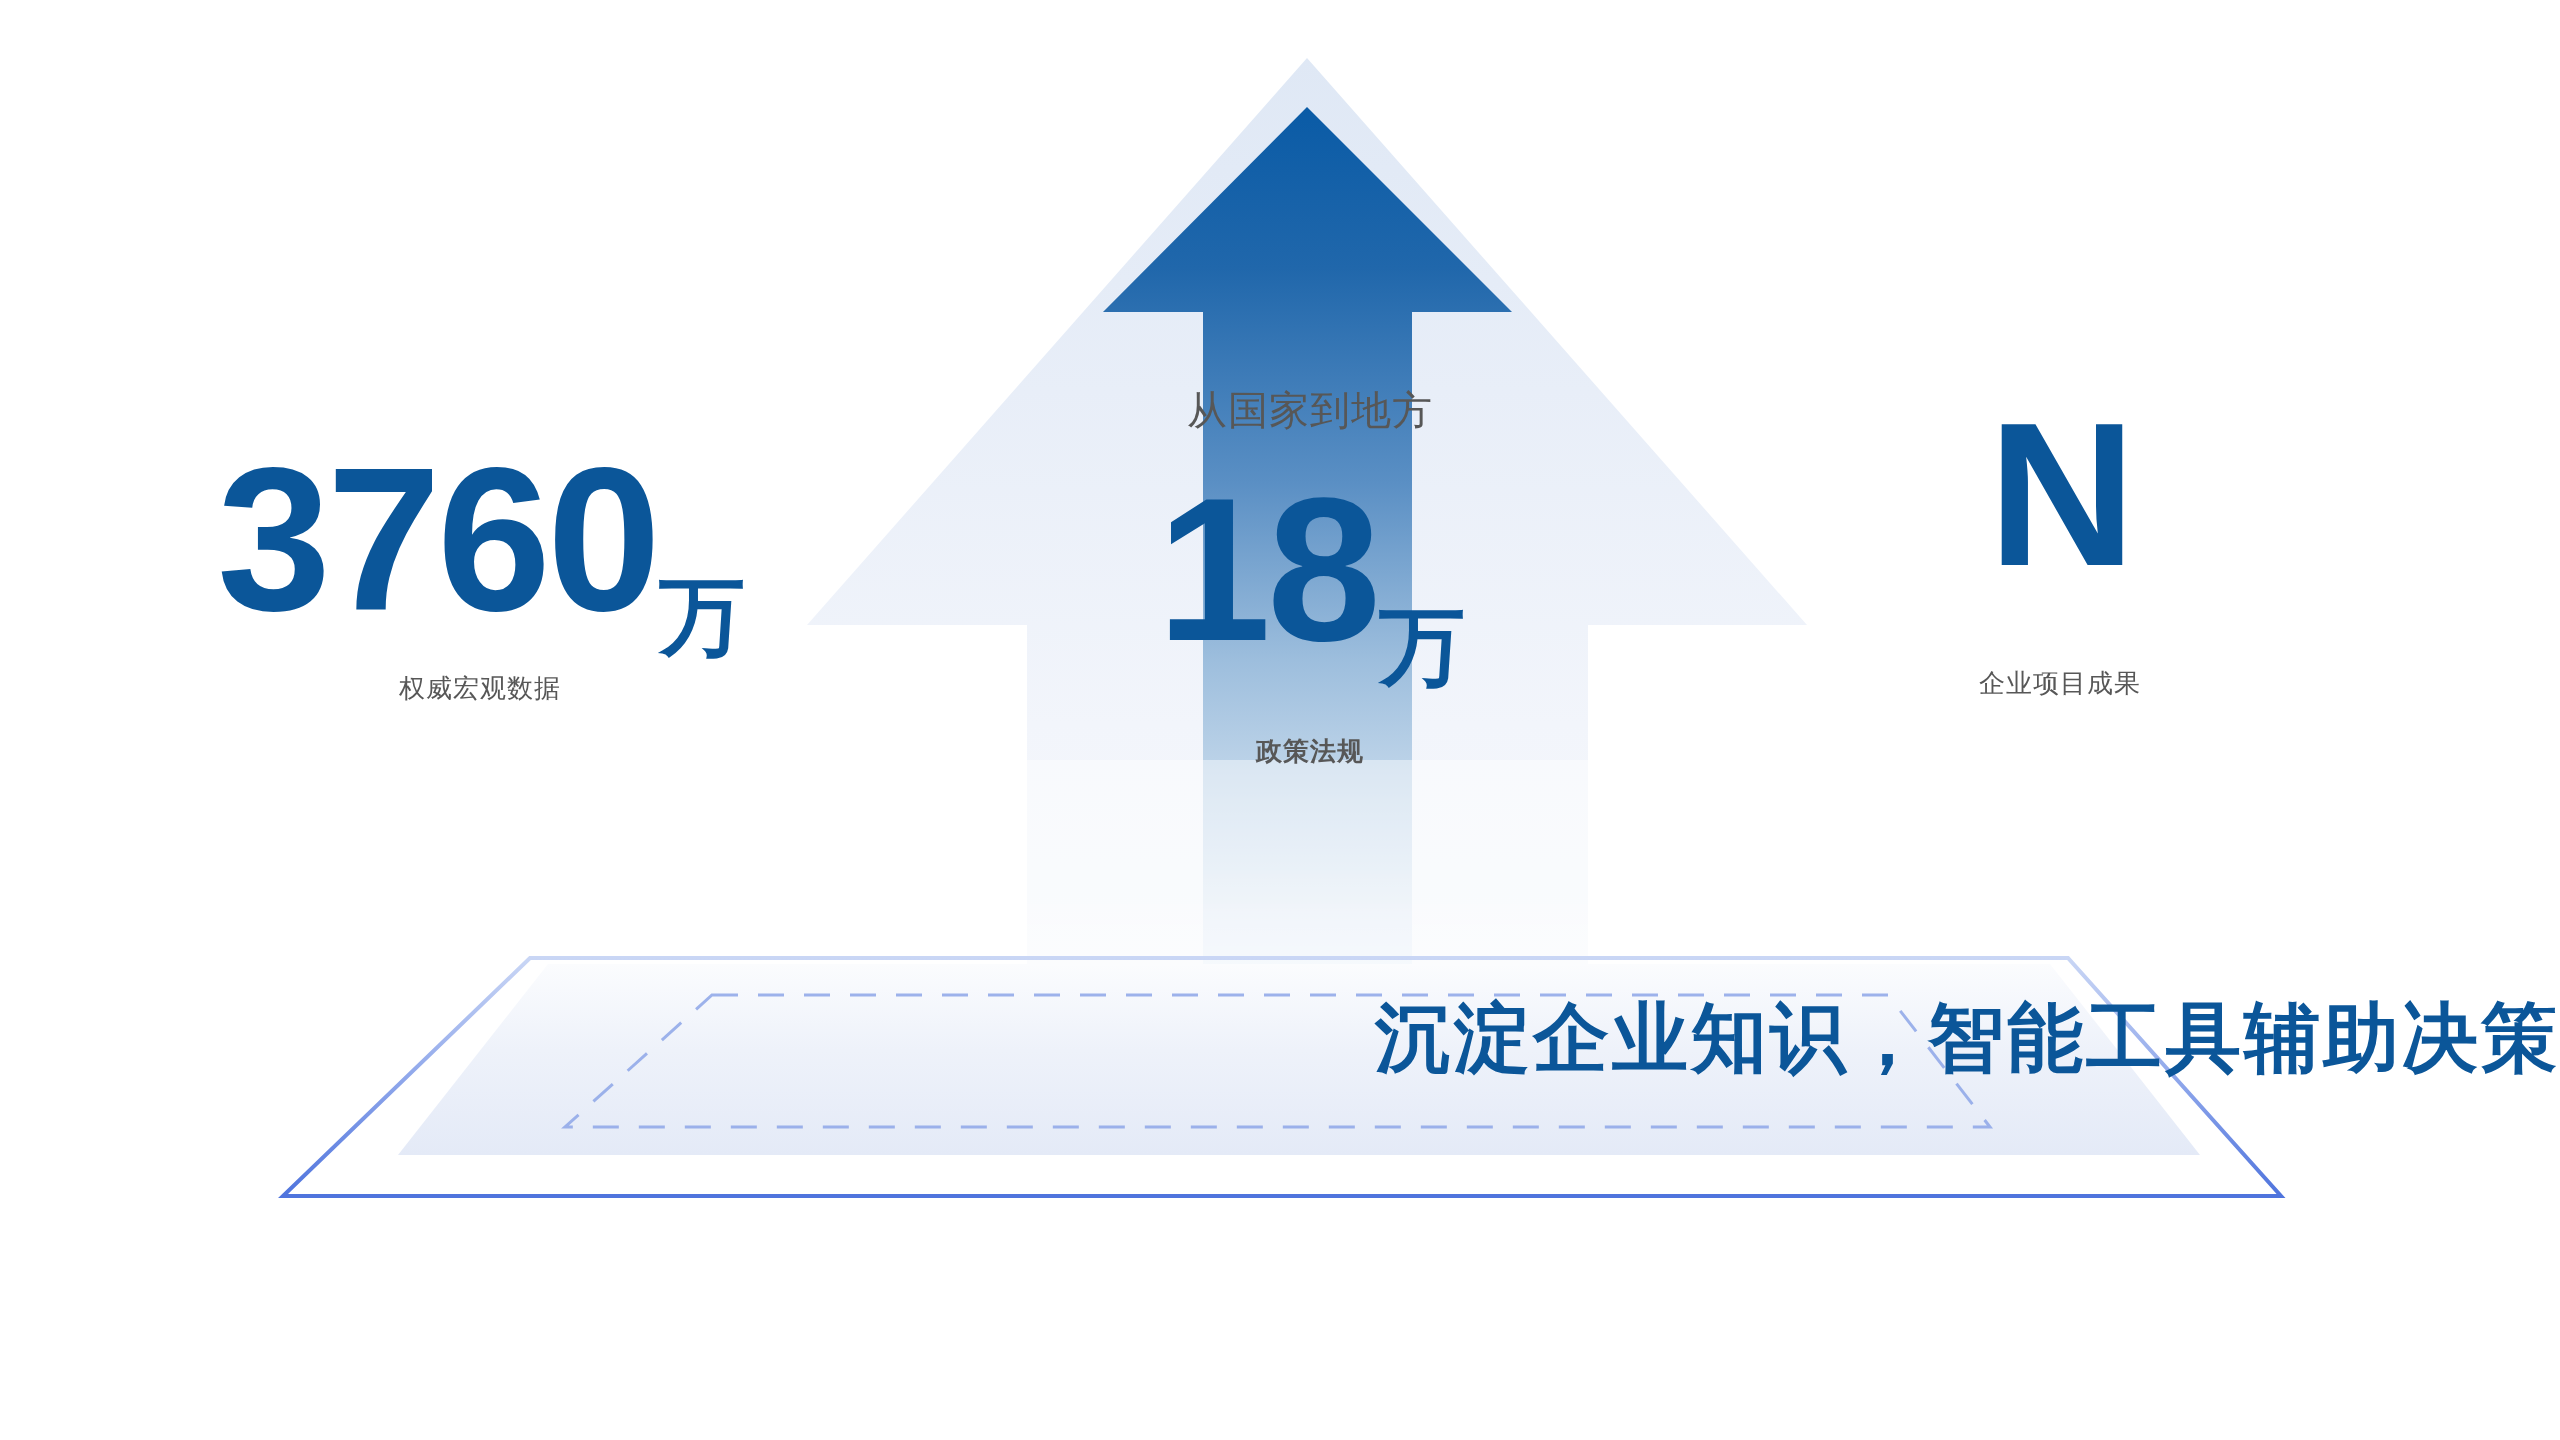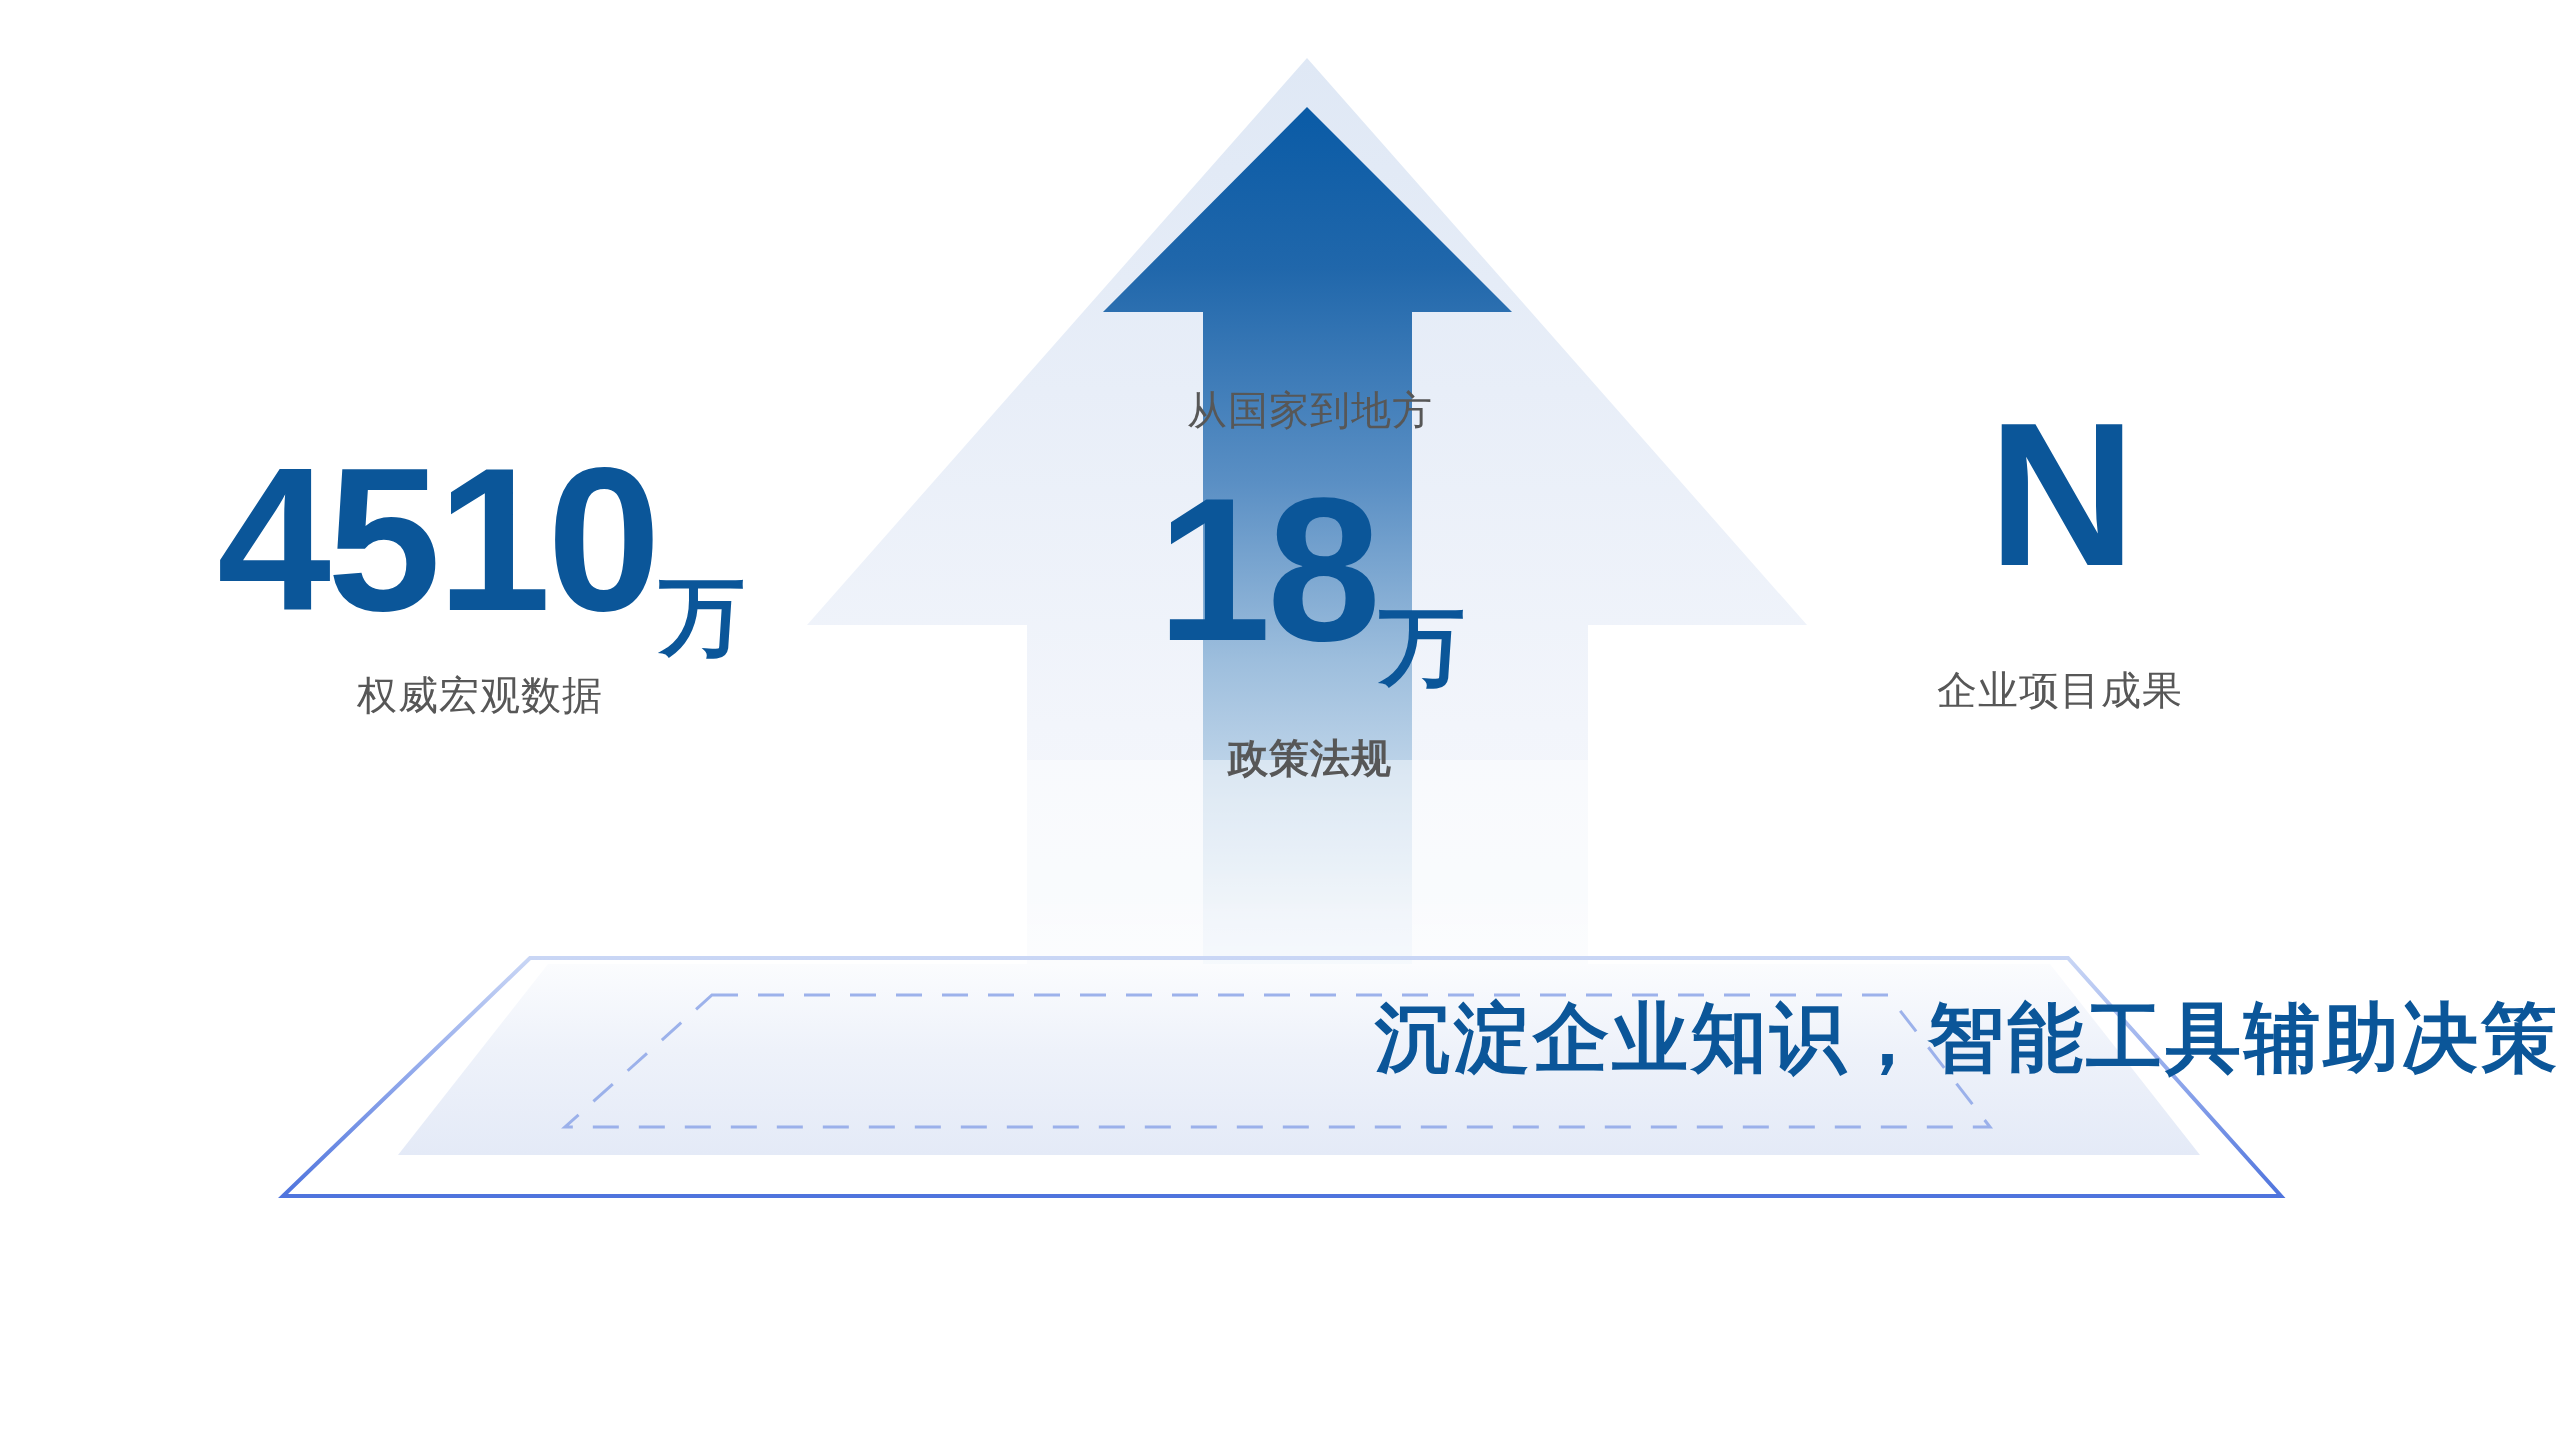--- a/index.html
+++ b/index.html
@@ -78,21 +78,21 @@
     font-weight: bold;
     color: #0b5699;
     letter-spacing: 0;
     position: relative;
     top: 36px;
     left: 2px;
     font-family: "Liberation Sans", "DejaVu Sans", sans-serif;
   }
 
   .stat-bottom {
-    font-size: 40px;
+    font-size: 26px;
     color: #575757;
     letter-spacing: 1px;
     line-height: 1;
     font-weight: 400;
   }
 
   
   #col-left   { left: 90px;  top: 400px; width: 780px; }
   #col-center { left: 1010px; top: 390px; width: 600px; }
   #col-right  { left: 1760px; top: 355px; width: 600px; }
@@ -195,21 +195,21 @@
       <path d="M 530,958 L 2068,958 L 2281,1196 L 283,1196 Z" fill="none" stroke="url(#gradOutlineStroke)" stroke-width="4"></path>
 
       <path d="M 712,995 L 1888,995 L 1990,1127 L 565,1127 Z" fill="none" stroke="#8da6e8" stroke-width="3" stroke-dasharray="26 20" opacity="0.85"></path>
     </g>
   </svg>
 
   <div id="content">
 
     <div class="stat-col" id="col-left">
       <div class="stat-value">
-        <span class="stat-num">4510</span><span class="stat-unit">万</span>
+        <span class="stat-num">3760</span><span class="stat-unit">万</span>
       </div>
       <div class="stat-bottom">权威宏观数据</div>
     </div>
 
     <div class="stat-col" id="col-center">
       <div class="stat-top">从国家到地方</div>
       <div class="stat-value">
         <span class="stat-num">18</span><span class="stat-unit">万</span>
       </div>
       <div class="stat-bottom">政策法规</div>

